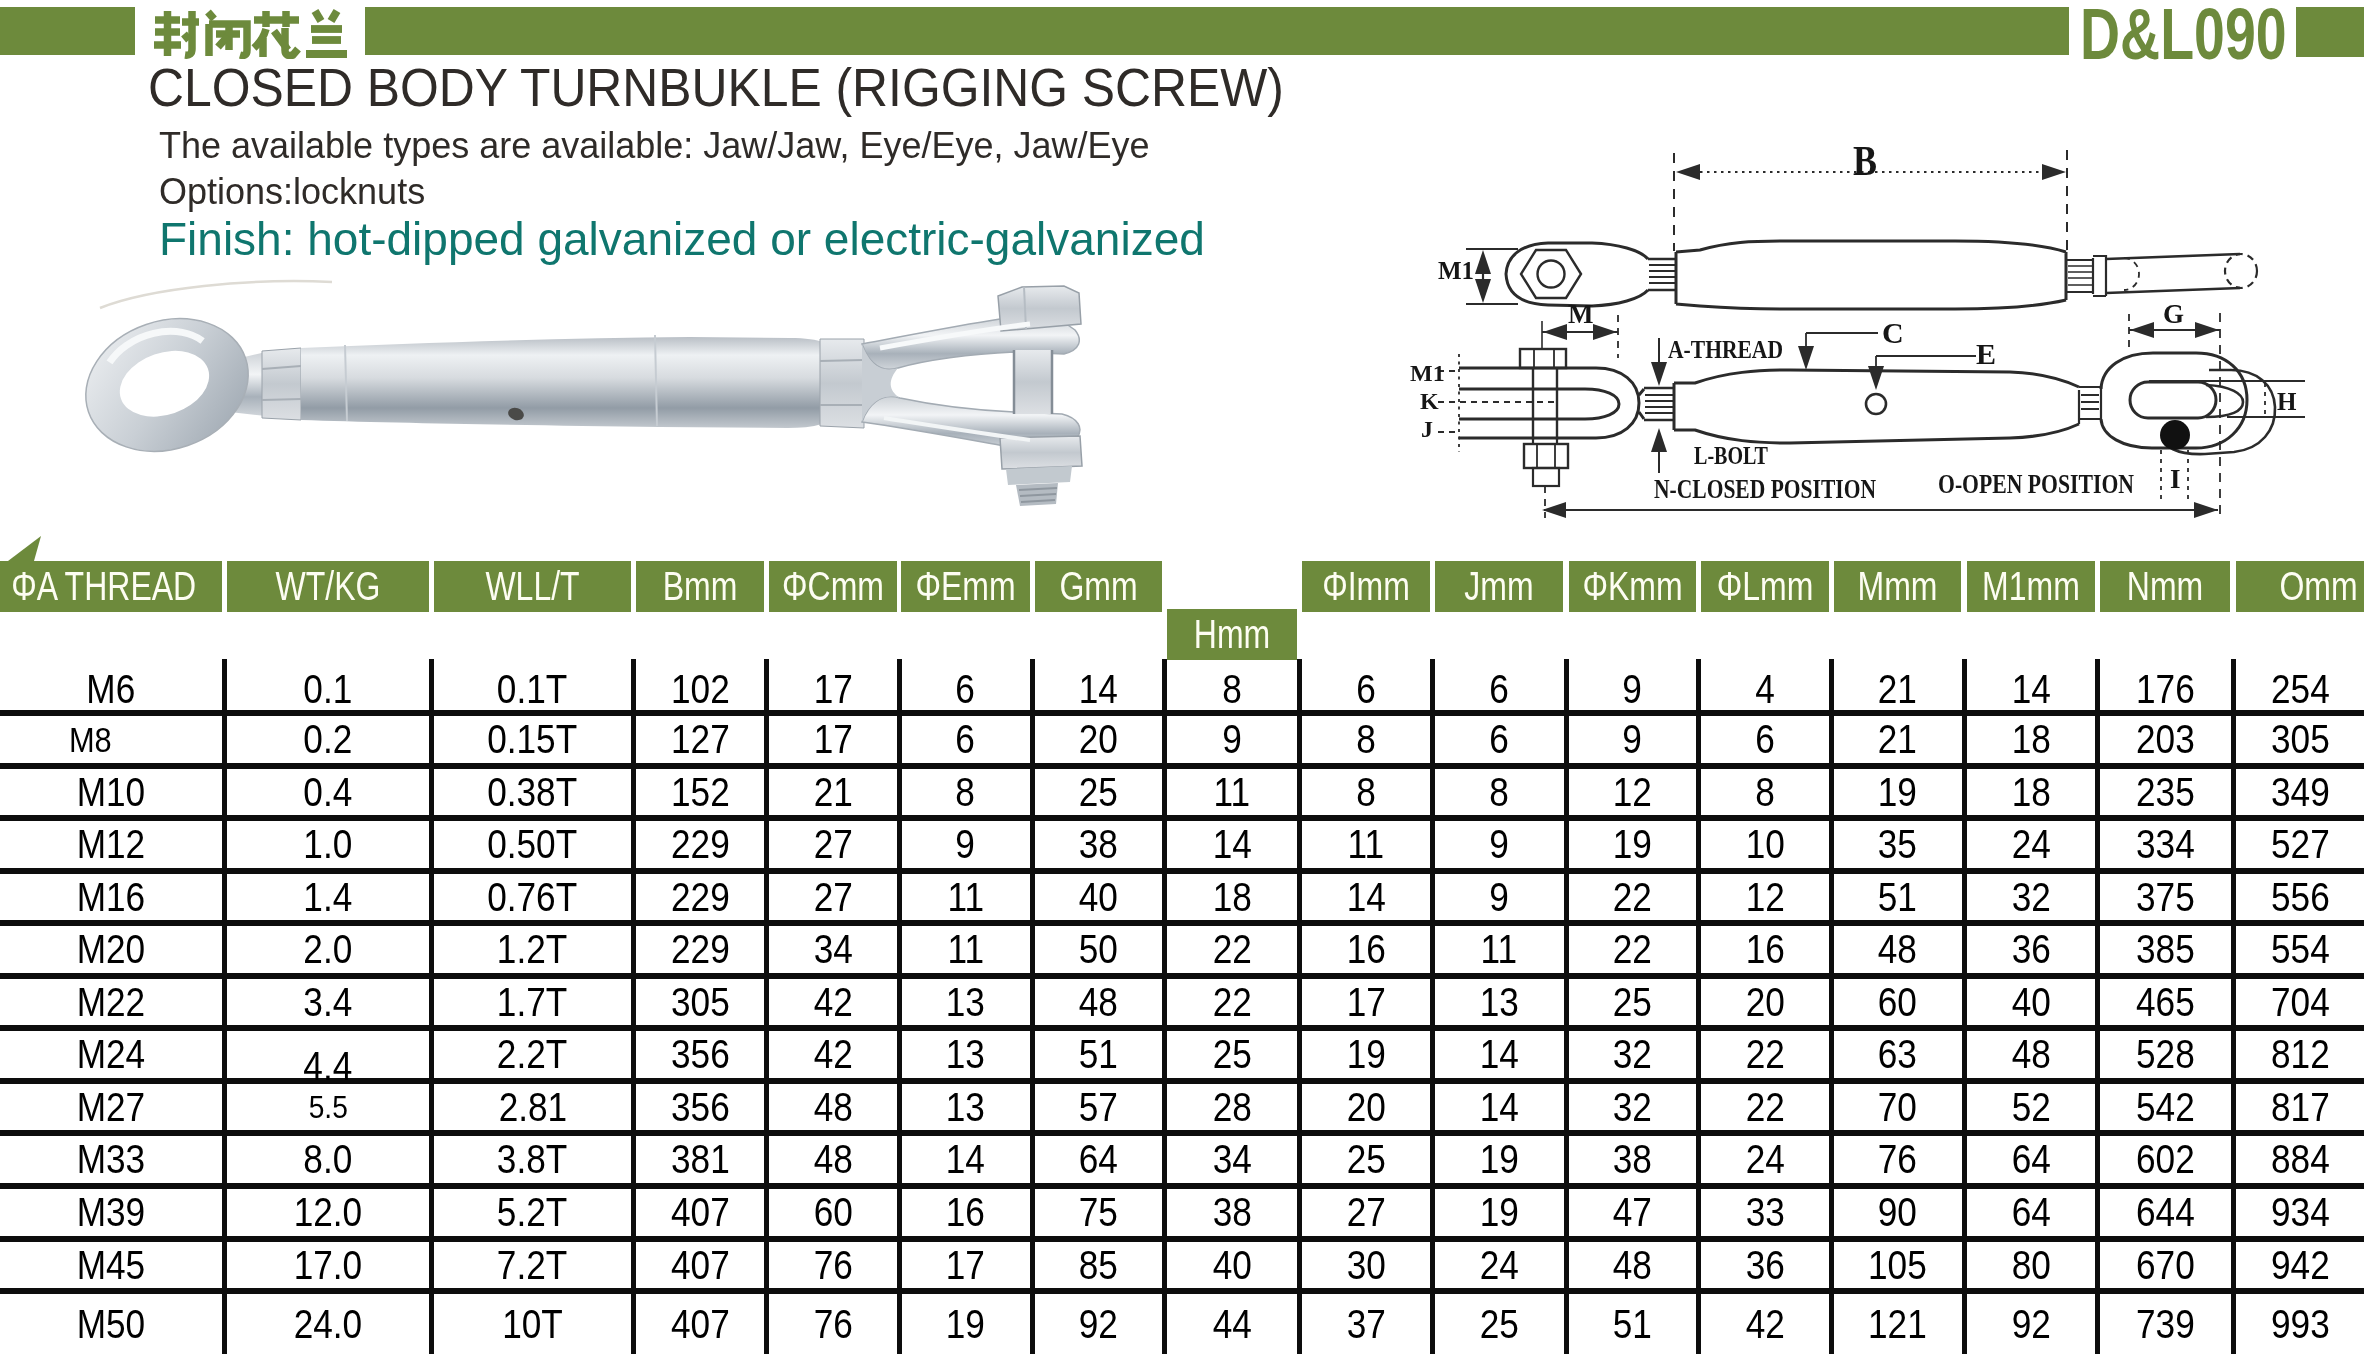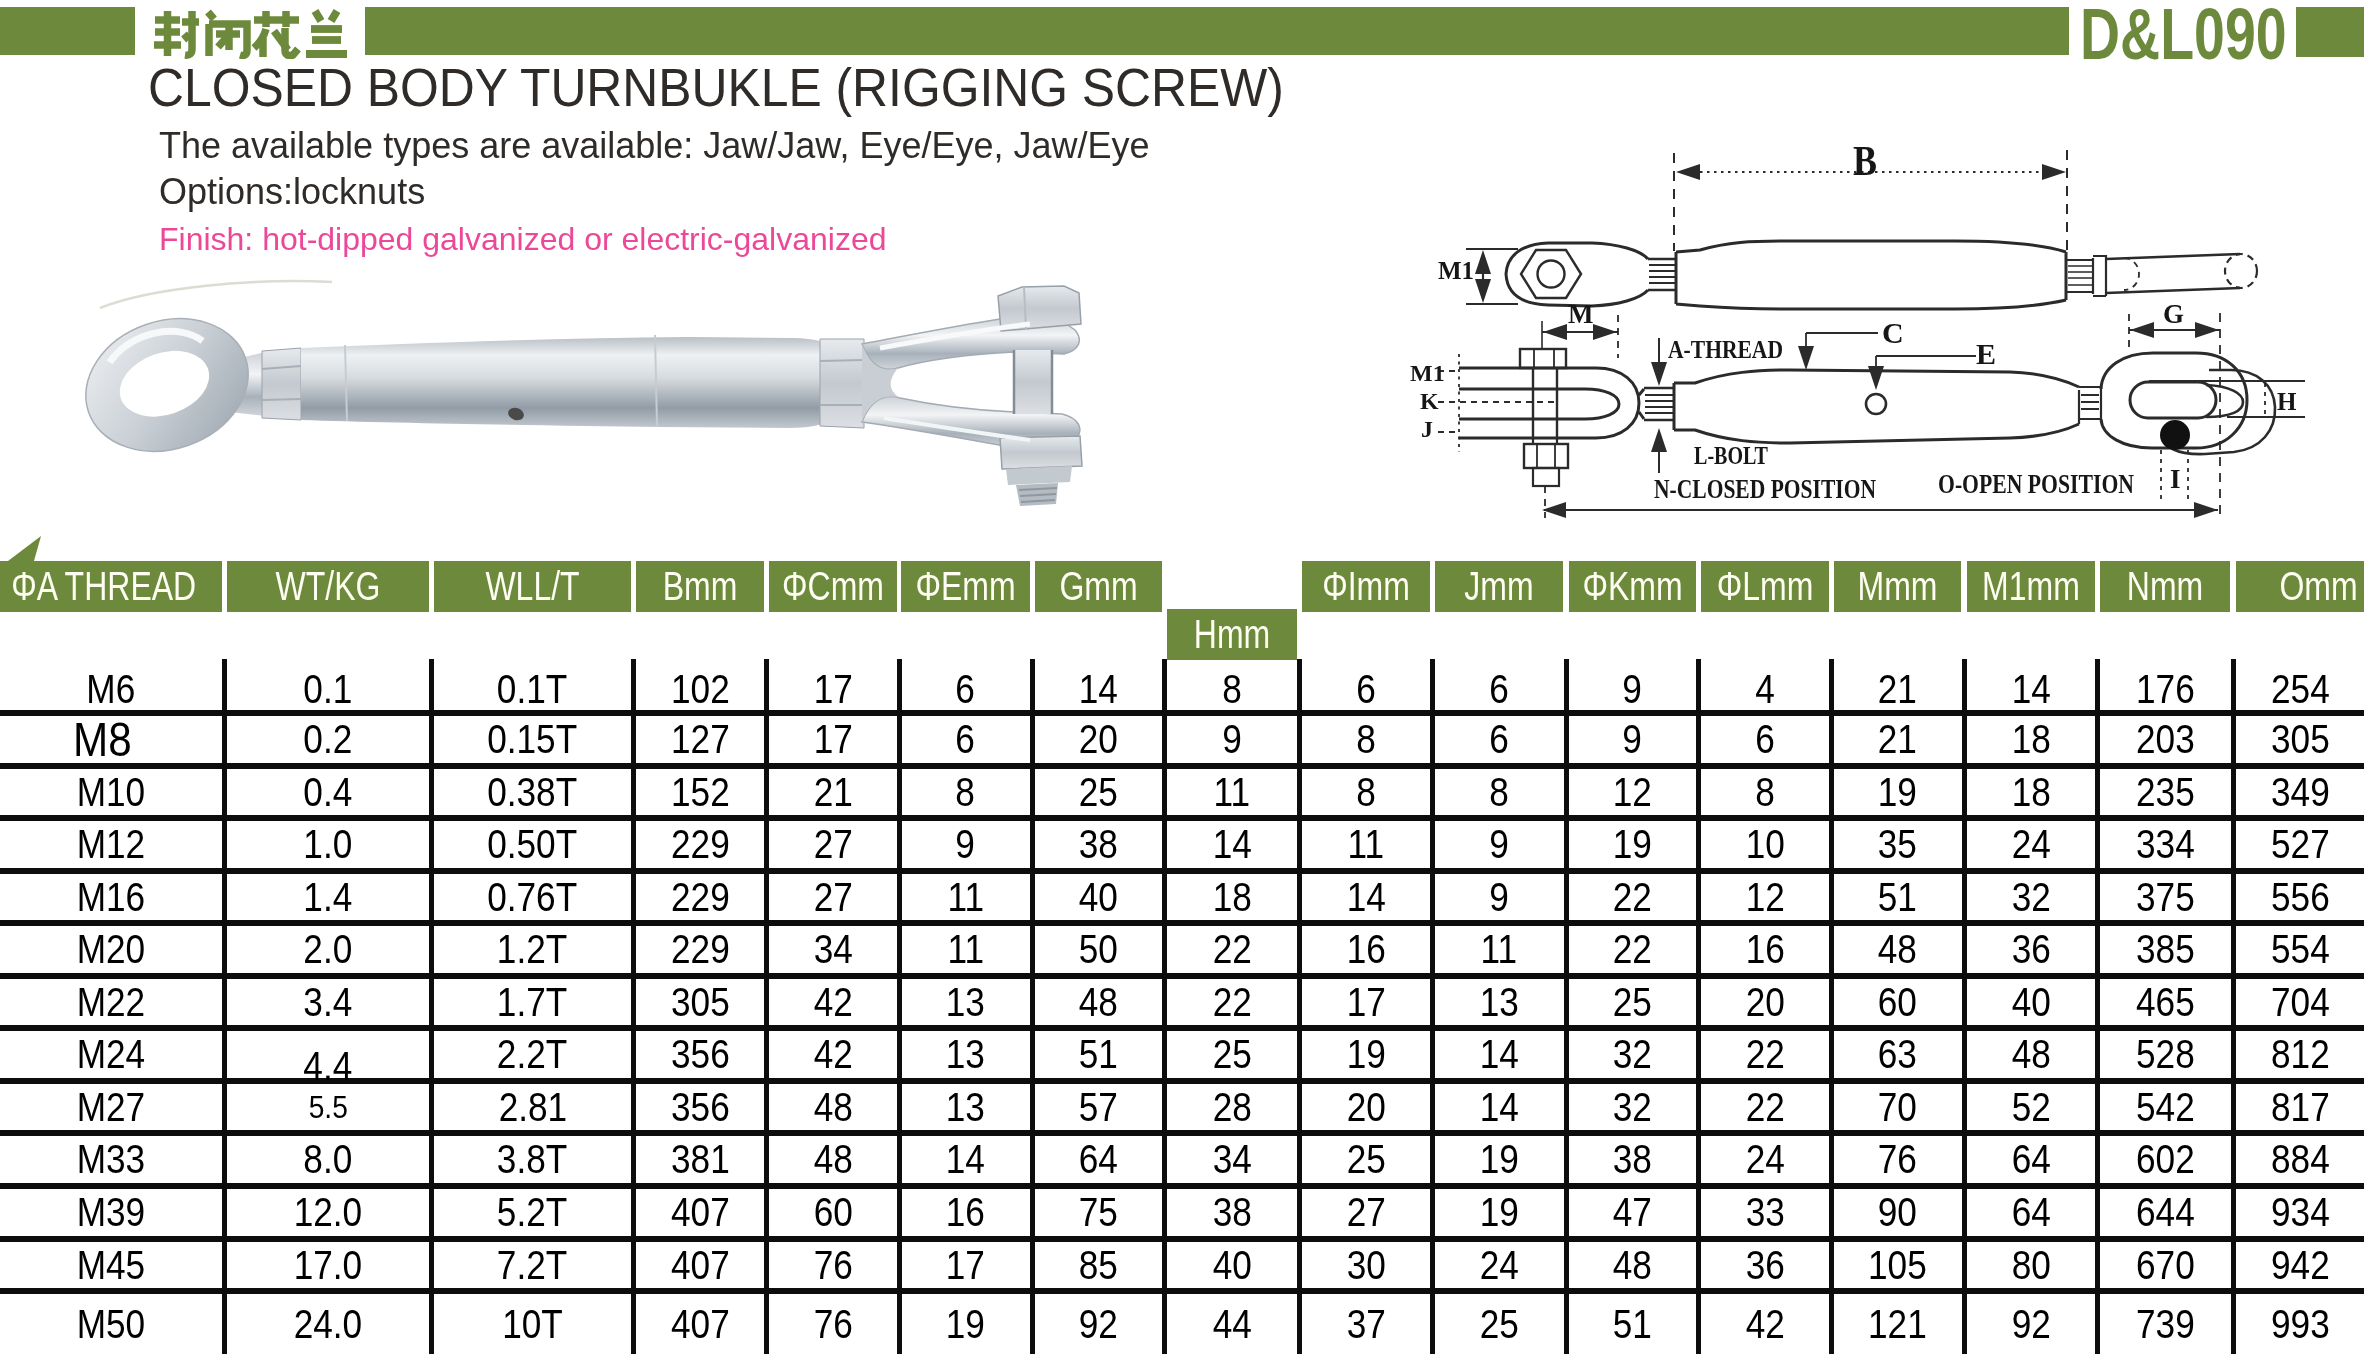--- a/index.html
+++ b/index.html
@@ -52,21 +52,21 @@
         <path d="M6,22 H37"></path>
         <path d="M7,33 H36"></path>
         <path d="M1,47 H42"></path>
       </g>
     </g>
   </svg>
 <div class="abs" style="left:2080px;top:-3px;width:300px;font-size:73px;line-height:73px;font-weight:bold;color:#6d8a3c;transform:scaleX(0.76);transform-origin:left top;">D&amp;L090</div>
 <div class="abs" style="left:148px;top:61px;font-size:53px;line-height:53px;color:#2f2b28;transform:scaleX(0.94);transform-origin:left top;white-space:nowrap;">CLOSED BODY TURNBUKLE (RIGGING SCREW)</div>
 <div class="abs" style="left:159px;top:128px;font-size:36px;line-height:36px;color:#2f2b28;white-space:nowrap;">The available types are available: Jaw/Jaw, Eye/Eye, Jaw/Eye</div>
 <div class="abs" style="left:159px;top:174px;font-size:36px;line-height:36px;color:#2f2b28;white-space:nowrap;">Options:locknuts</div>
-<div class="abs" style="left:159px;top:221px;font-size:32px;line-height:36px;color:#ec4899;white-space:nowrap;">Finish: hot-dipped galvanized or electric-galvanized</div>
+<div class="abs" style="left:159px;top:221px;font-size:46px;line-height:36px;color:#0f766e;white-space:nowrap;">Finish: hot-dipped galvanized or electric-galvanized</div>
 <svg class="abs" style="left:20px;top:270px" width="1110" height="250" viewBox="20 270 1110 250">
     <defs>
 <linearGradient id="mt1" x1="0" y1="0" x2="0" y2="1">
  <stop offset="0" stop-color="#b9bfc6"></stop>
         <stop offset="0.2" stop-color="#eef1f3"></stop>
  <stop offset="0.45" stop-color="#d7dbdf"></stop>
         <stop offset="0.78" stop-color="#929ca6"></stop>
  <stop offset="1" stop-color="#c2c8ce"></stop>
       </linearGradient>
 <linearGradient id="mt2" x1="0" y1="0" x2="0" y2="1">
@@ -282,21 +282,21 @@
 <div class="cell" style="left:1035px;top:668px;width:127px;height:42px;line-height:42px;font-size:40px;"><span>14</span></div>
 <div class="cell" style="left:1167px;top:668px;width:130px;height:42px;line-height:42px;font-size:40px;"><span>8</span></div>
 <div class="cell" style="left:1302px;top:668px;width:128px;height:42px;line-height:42px;font-size:40px;"><span>6</span></div>
 <div class="cell" style="left:1435px;top:668px;width:128px;height:42px;line-height:42px;font-size:40px;"><span>6</span></div>
 <div class="cell" style="left:1569px;top:668px;width:127px;height:42px;line-height:42px;font-size:40px;"><span>9</span></div>
 <div class="cell" style="left:1701px;top:668px;width:128px;height:42px;line-height:42px;font-size:40px;"><span>4</span></div>
 <div class="cell" style="left:1834px;top:668px;width:127px;height:42px;line-height:42px;font-size:40px;"><span>21</span></div>
 <div class="cell" style="left:1967px;top:668px;width:128px;height:42px;line-height:42px;font-size:40px;"><span>14</span></div>
 <div class="cell" style="left:2100px;top:668px;width:130px;height:42px;line-height:42px;font-size:40px;"><span>176</span></div>
 <div class="cell" style="left:2236px;top:668px;width:128px;height:42px;line-height:42px;font-size:40px;"><span>254</span></div>
-<div class="cell" style="left:12px;top:716px;width:180px;height:47px;line-height:47px;font-size:48px;"><span>M8</span></div>
+<div class="cell" style="left:0px;top:716px;width:180px;height:47px;line-height:47px;font-size:35px;"><span>M8</span></div>
 <div class="cell" style="left:227px;top:716px;width:202px;height:47px;line-height:47px;font-size:40px;"><span>0.2</span></div>
 <div class="cell" style="left:434px;top:716px;width:197px;height:47px;line-height:47px;font-size:40px;"><span>0.15T</span></div>
 <div class="cell" style="left:636px;top:716px;width:128px;height:47px;line-height:47px;font-size:40px;"><span>127</span></div>
 <div class="cell" style="left:769px;top:716px;width:128px;height:47px;line-height:47px;font-size:40px;"><span>17</span></div>
 <div class="cell" style="left:901px;top:716px;width:129px;height:47px;line-height:47px;font-size:40px;"><span>6</span></div>
 <div class="cell" style="left:1035px;top:716px;width:127px;height:47px;line-height:47px;font-size:40px;"><span>20</span></div>
 <div class="cell" style="left:1167px;top:716px;width:130px;height:47px;line-height:47px;font-size:40px;"><span>9</span></div>
 <div class="cell" style="left:1302px;top:716px;width:128px;height:47px;line-height:47px;font-size:40px;"><span>8</span></div>
 <div class="cell" style="left:1435px;top:716px;width:128px;height:47px;line-height:47px;font-size:40px;"><span>6</span></div>
 <div class="cell" style="left:1569px;top:716px;width:127px;height:47px;line-height:47px;font-size:40px;"><span>9</span></div>

